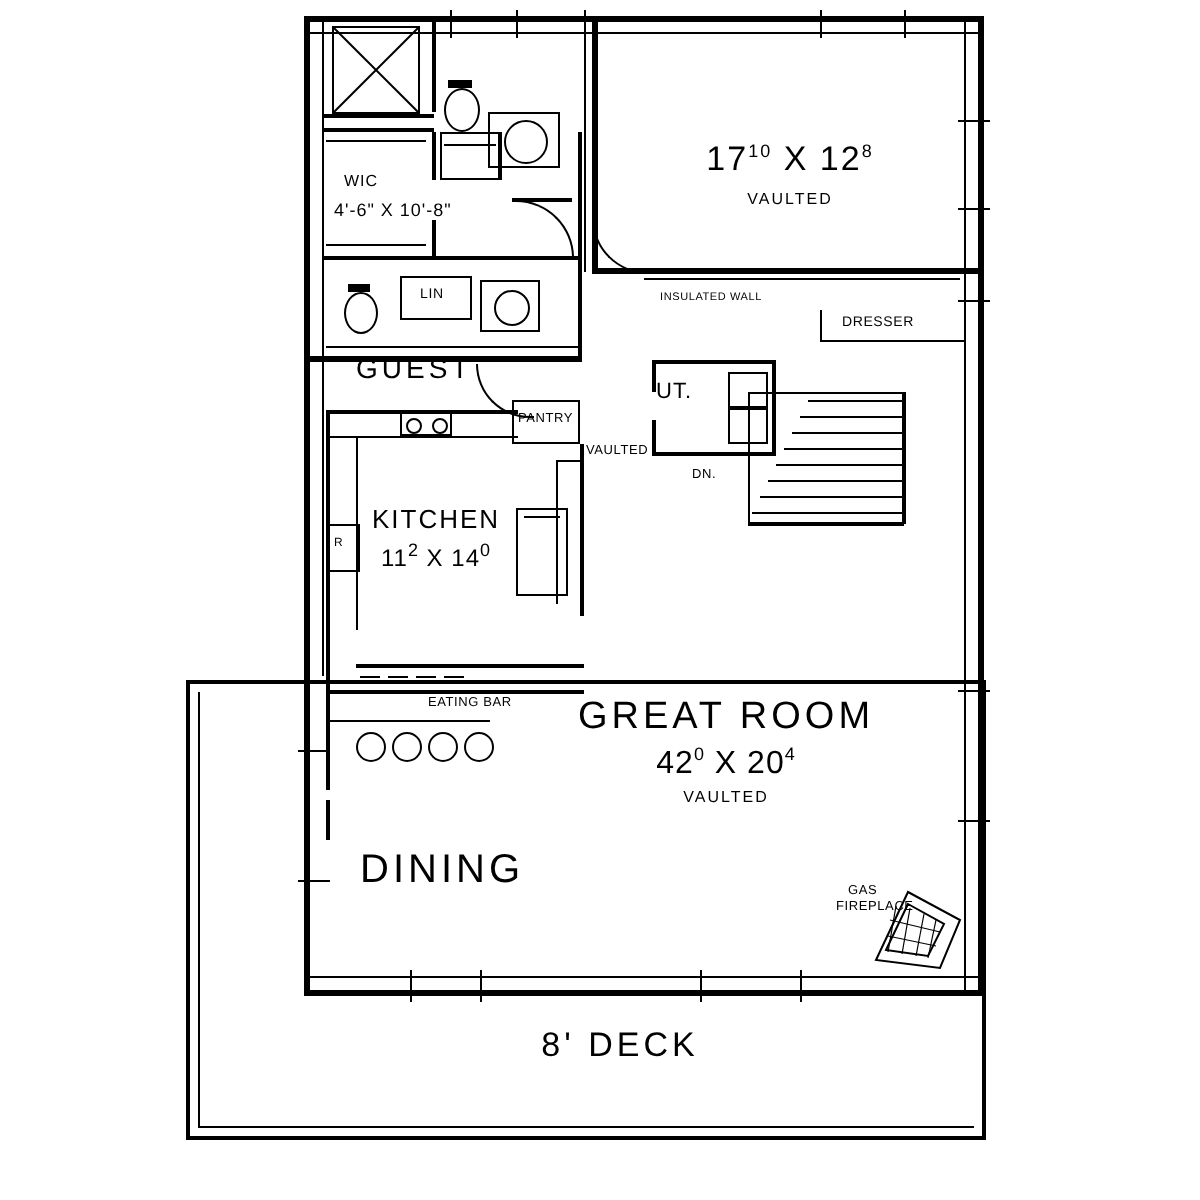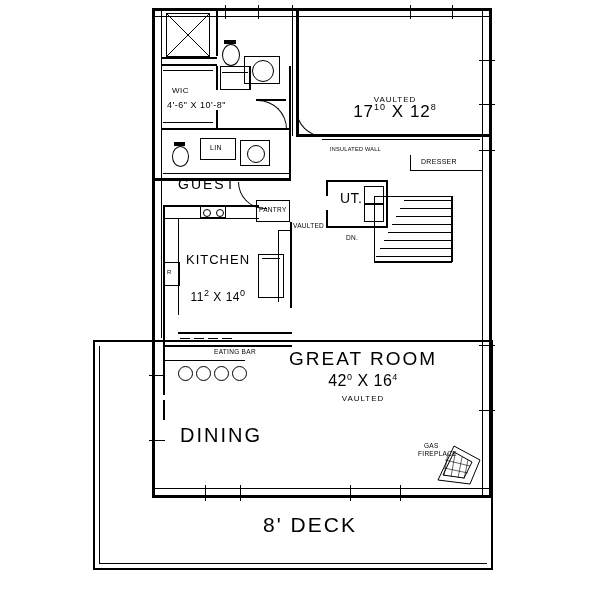--- a/index.html
+++ b/index.html
@@ -1,21 +1,21 @@
 <!DOCTYPE html>
 <html><head>
 <meta charset="utf-8">
 <style>
   html,body{margin:0;padding:0;background:#ffffff;}
   body{width:600px;height:600px;font-family:"Liberation Sans",sans-serif;color:#000;}
   #plan{position:relative;width:600px;height:600px;overflow:hidden;background:#fff;}
   .ln{position:absolute;background:#000;}
   .rect{position:absolute;border:1px solid #000;box-sizing:border-box;}
   .txt{position:absolute;white-space:nowrap;letter-spacing:0.5px;}
-  .room-title{font-size:21px;letter-spacing:2px;}
+  .room-title{font-size:17px;letter-spacing:2px;}
   .room-dim{font-size:14px;letter-spacing:1px;}
   .sup{font-size:9px;vertical-align:super;}
   .vaulted{font-size:8px;letter-spacing:1px;}
   .small{font-size:7px;letter-spacing:0.5px;}
   .tiny{font-size:5.5px;letter-spacing:0.3px;}
   .mid{font-size:10px;letter-spacing:1.5px;}
   .ctr{transform:translateX(-50%);}
   .hatch{position:absolute;}
 </style>
 </head>
@@ -53,21 +53,21 @@
 
   <div class="ln" style="left:149px;top:375px;width:16px;height:1px;"></div>
   <div class="ln" style="left:149px;top:440px;width:16px;height:1px;"></div>
 
   <div class="rect" style="left:93px;top:340px;width:400px;height:230px;border-width:2px;"></div>
   <div class="ln" style="left:99px;top:346px;width:1px;height:218px;"></div>
   <div class="ln" style="left:99px;top:563px;width:388px;height:1px;"></div>
   <div class="ln" style="left:93px;top:340px;width:60px;height:2px;"></div>
   <div class="txt room-title ctr" style="left:310px;top:513px;">8'  DECK</div>
 
-  <div class="txt room-dim ctr" style="left:395px;top:70px;font-size:17px;margin-top:32px;">
+  <div class="txt room-dim ctr" style="left:395px;top:70px;font-size:17px;">
     <span>17</span><span class="sup">10</span>
     <span>X</span>
     <span>12</span><span class="sup">8</span>
   </div>
   <div class="txt vaulted ctr" style="left:395px;top:95px;">VAULTED</div>
 
   <div class="ln" style="left:296px;top:8px;width:3px;height:128px;"></div>
   <div class="ln" style="left:292px;top:8px;width:1px;height:128px;"></div>
 
   <div style="position:absolute;left:296px;top:108px;width:28px;height:28px;border-left:1px solid #000;border-bottom:1px solid #000;border-radius:0 0 0 28px;"></div>
@@ -125,21 +125,21 @@
   <div class="rect" style="left:200px;top:138px;width:36px;height:22px;"></div>
   <div class="txt tiny" style="left:210px;top:144px;font-size:7px;">LIN</div>
 
   <div class="rect" style="left:240px;top:140px;width:30px;height:26px;"></div>
   <div style="position:absolute;left:247px;top:145px;width:16px;height:16px;border:1px solid #000;border-radius:50%;"></div>
   <div class="txt mid" style="left:178px;top:176px;font-size:14px;letter-spacing:2px;">GUEST</div>
 
   <div style="position:absolute;left:238px;top:182px;width:28px;height:26px;border-left:1px solid #000;border-bottom:1px solid #000;border-radius:0 0 0 28px;"></div>
 
   <div class="rect" style="left:326px;top:180px;width:62px;height:48px;border-width:2px;"></div>
-  <div class="txt small" style="left:340px;top:190px;font-size:14px;text-align:right;">UT.</div>
+  <div class="txt small" style="left:328px;top:190px;font-size:11px;text-align:right;">UT.</div>
   <div class="rect" style="left:364px;top:186px;width:20px;height:18px;"></div>
   <div class="rect" style="left:364px;top:204px;width:20px;height:18px;"></div>
   <div class="ln" style="left:326px;top:196px;width:2px;height:14px;background:#fff;"></div>
 
   <div class="rect" style="left:256px;top:200px;width:34px;height:22px;"></div>
   <div class="txt tiny" style="left:259px;top:206px;font-size:6.5px;">PANTRY</div>
   <div class="txt tiny" style="left:293px;top:222px;font-size:6.5px;">VAULTED</div>
 
   <div class="rect" style="left:374px;top:196px;width:78px;height:66px;"></div>
   <div class="ln" style="left:404px;top:200px;width:48px;height:1px;"></div>
@@ -161,21 +161,21 @@
   <div style="position:absolute;left:203px;top:209px;width:6px;height:6px;border:1px solid #000;border-radius:50%;"></div>
   <div style="position:absolute;left:216px;top:209px;width:6px;height:6px;border:1px solid #000;border-radius:50%;"></div>
 
   <div class="ln" style="left:163px;top:205px;width:2px;height:110px;"></div>
   <div class="ln" style="left:178px;top:219px;width:1px;height:96px;"></div>
 
   <div class="rect" style="left:164px;top:262px;width:16px;height:24px;"></div>
   <div class="txt" style="left:167px;top:269px;font-size:6px;">R</div>
 
   <div class="txt room-dim ctr" style="left:218px;top:252px;font-size:13px;letter-spacing:1px;">KITCHEN</div>
-  <div class="txt ctr" style="left:218px;top:288px;font-size:12px;">
+  <div class="txt ctr" style="left:218px;top:270px;font-size:12px;">
     <span>11</span><span class="sup">2</span>
     <span>X</span>
     <span>14</span><span class="sup">0</span>
   </div>
 
   <div class="rect" style="left:258px;top:254px;width:26px;height:44px;"></div>
   <div class="ln" style="left:262px;top:258px;width:18px;height:1px;"></div>
 
   <div class="ln" style="left:290px;top:222px;width:2px;height:86px;"></div>
   <div class="ln" style="left:278px;top:230px;width:1px;height:72px;"></div>
@@ -195,21 +195,21 @@
   <div style="position:absolute;left:214px;top:366px;width:13px;height:13px;border:1px solid #000;border-radius:50%;"></div>
   <div style="position:absolute;left:232px;top:366px;width:13px;height:13px;border:1px solid #000;border-radius:50%;"></div>
   <div class="ln" style="left:163px;top:360px;width:82px;height:1px;"></div>
   <div class="ln" style="left:163px;top:347px;width:2px;height:48px;"></div>
   <div class="ln" style="left:163px;top:400px;width:2px;height:20px;"></div>
 
   <div class="txt room-title ctr" style="left:363px;top:348px;font-size:19px;">GREAT  ROOM</div>
   <div class="txt ctr" style="left:363px;top:372px;font-size:16px;">
     <span>42</span><span class="sup">0</span>
     <span>X</span>
-    <span>16</span><span class="sup">4</span>
+    <span>20</span><span class="sup">4</span>
   </div>
   <div class="txt vaulted ctr" style="left:363px;top:394px;">VAULTED</div>
 
   <div class="txt room-title" style="left:180px;top:424px;font-size:20px;letter-spacing:2px;">DINING</div>
 
   <div class="txt tiny" style="left:424px;top:442px;font-size:6.5px;">GAS</div>
   <div class="txt tiny" style="left:418px;top:450px;font-size:6.5px;">FIREPLACE</div>
   <svg style="position:absolute;left:424px;top:440px;" width="60" height="50">
     <polygon points="30,6 56,20 46,44 14,40" fill="none" stroke="#000" stroke-width="1"></polygon>
     <polygon points="30,12 48,22 40,38 19,35" fill="none" stroke="#000" stroke-width="1"></polygon>

